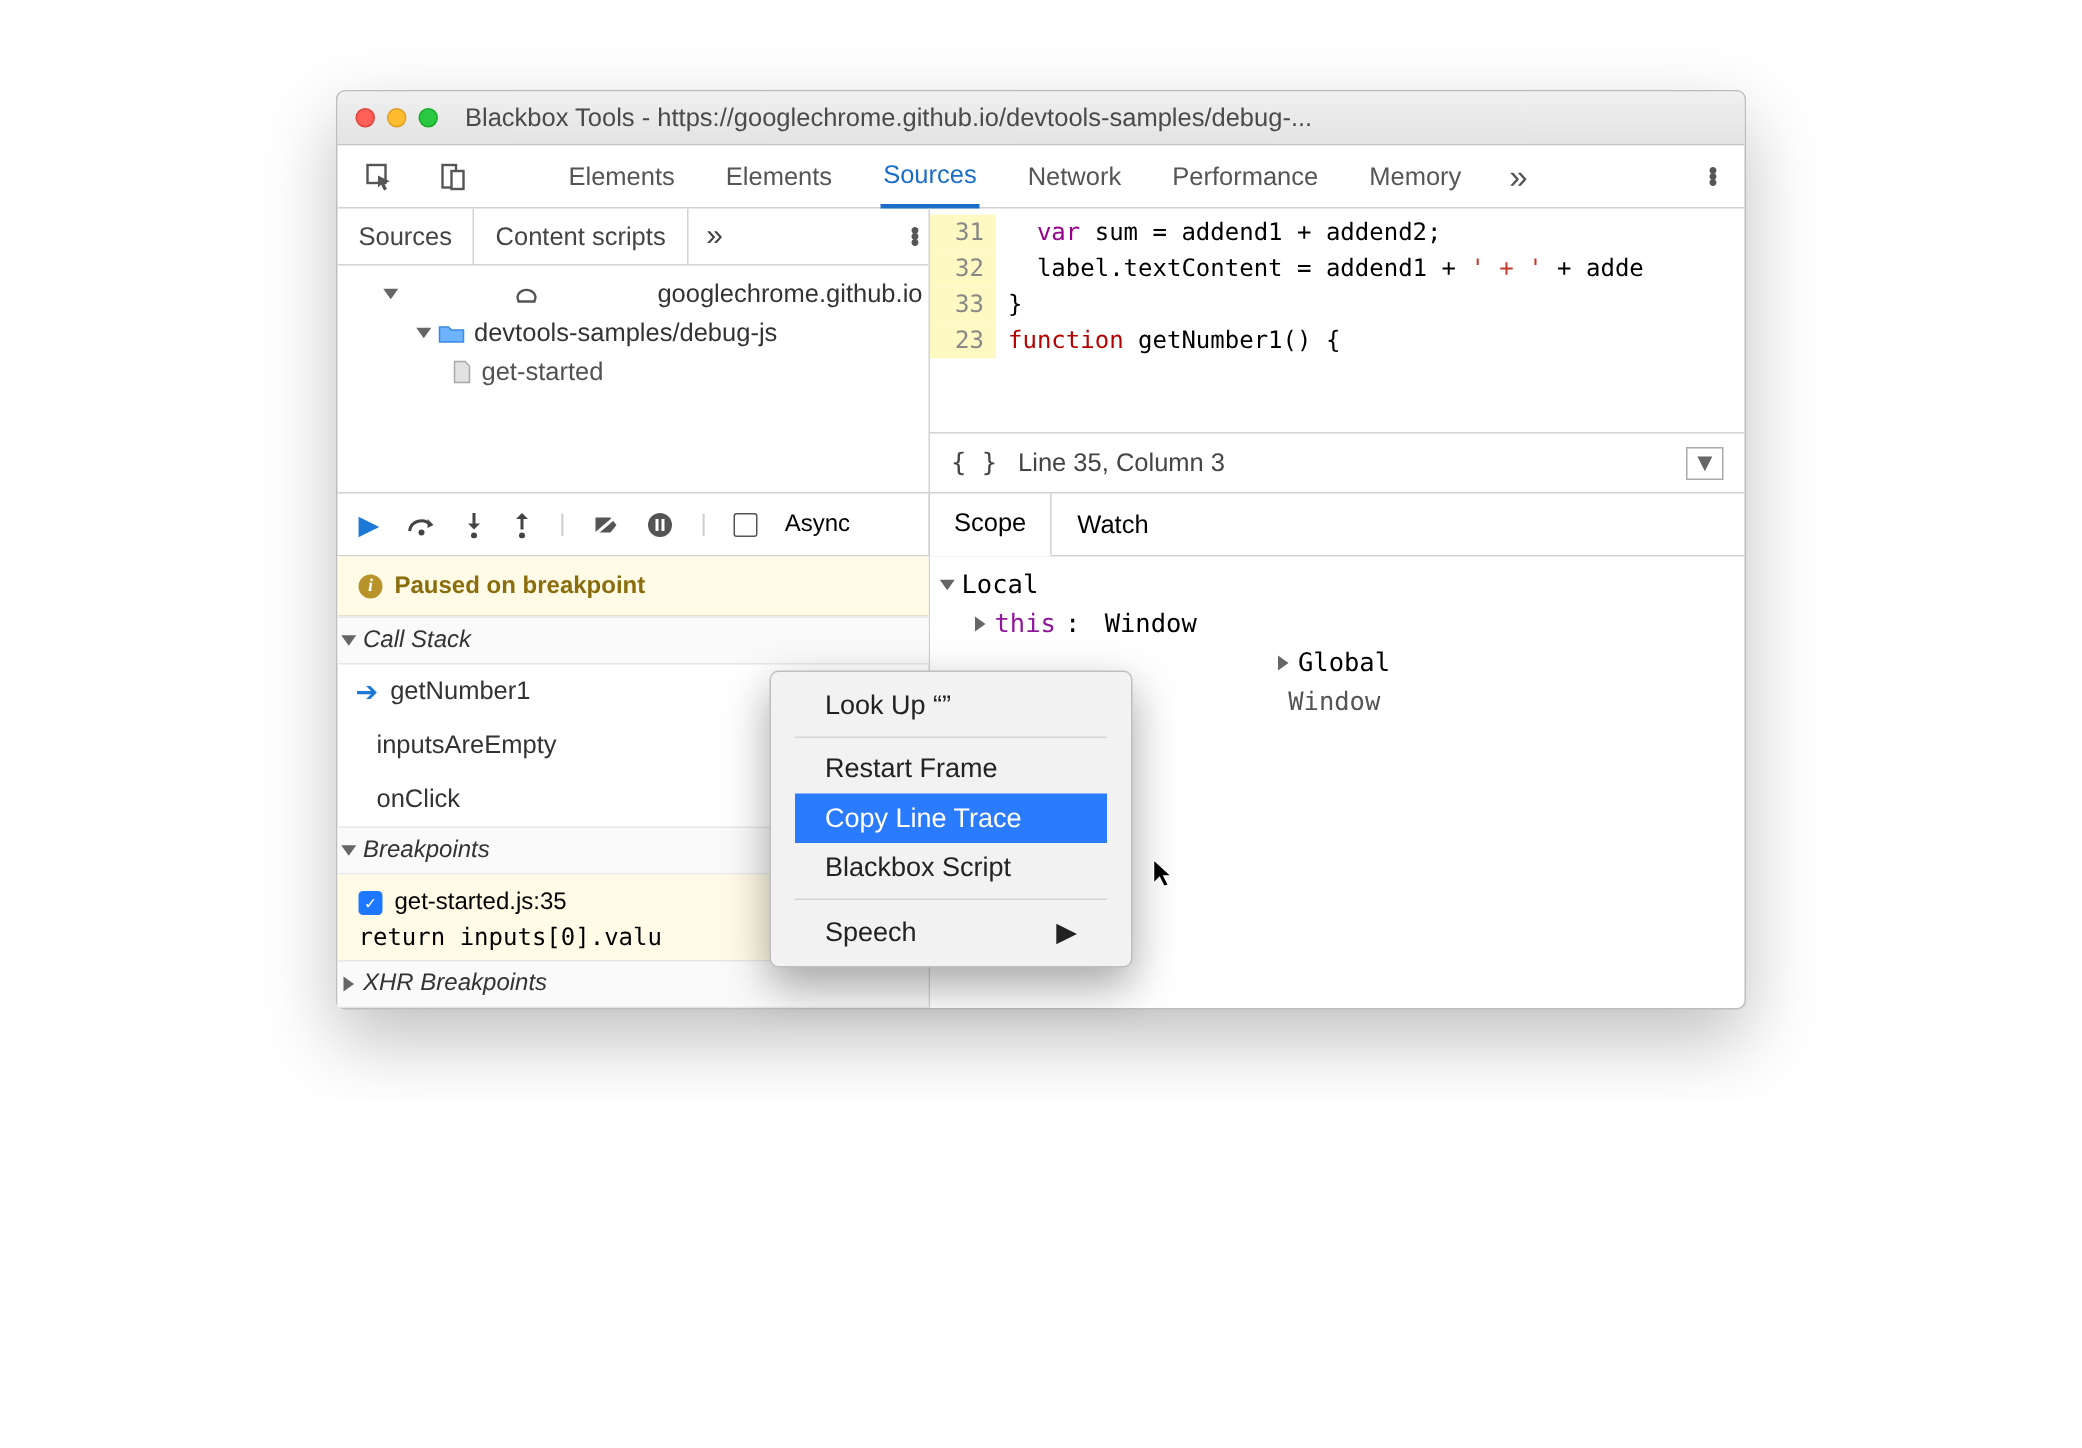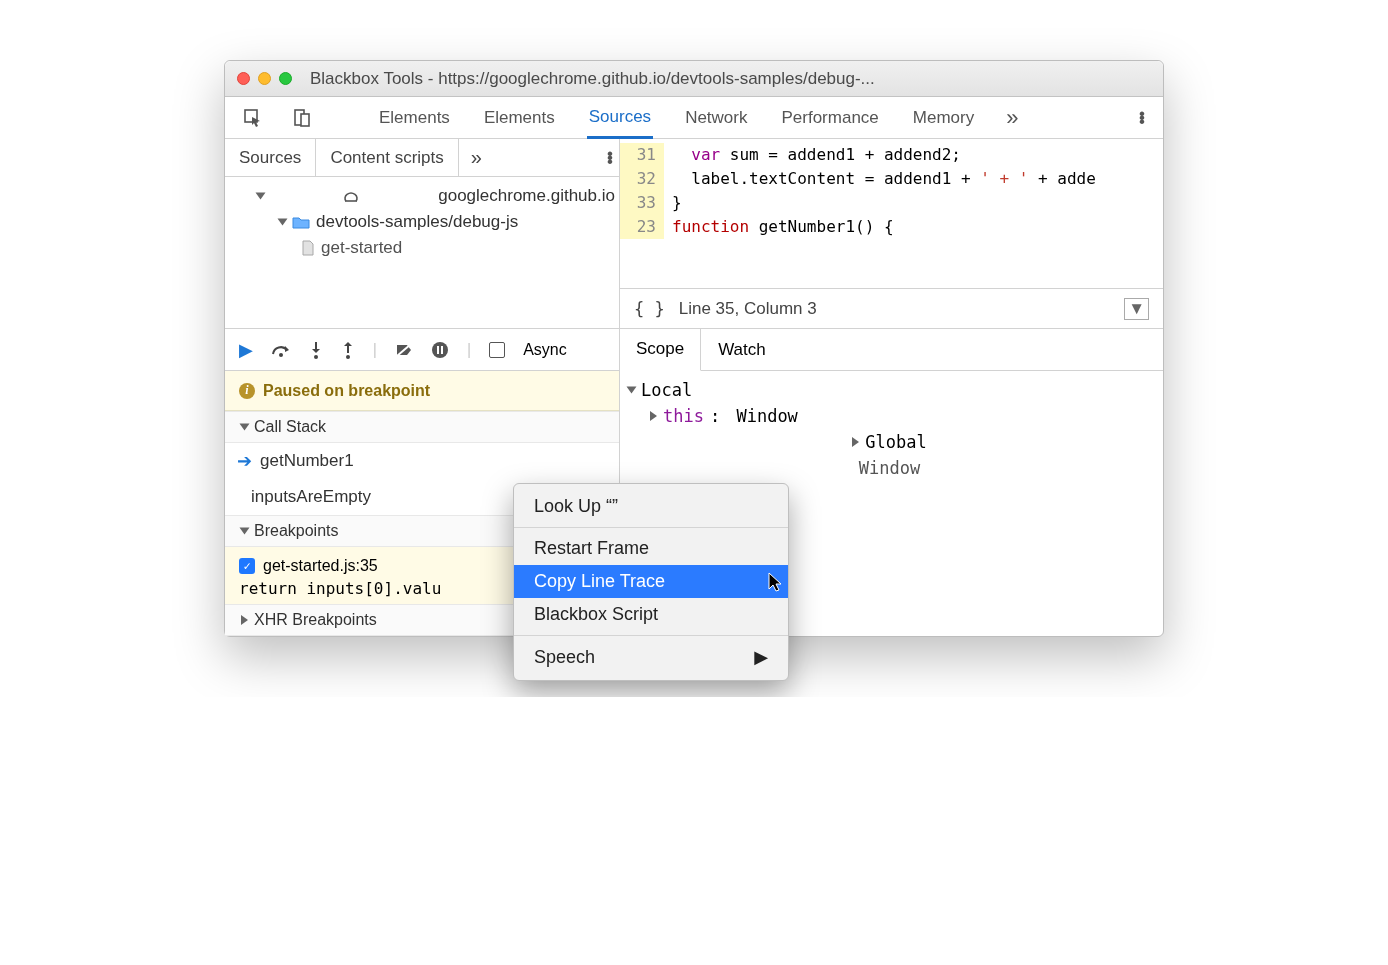--- a/index.html
+++ b/index.html
@@ -65,45 +65,44 @@
 .code { flex:1; padding: 4px 0 0 0; font-family: Menlo, monospace; font-size:16px; line-height:24px; overflow:hidden; white-space: pre; }
 .gut { display:inline-block; width:44px; text-align:right; color:#888; background:#fef9c3; padding-right:8px; margin-right:8px; }
 .kw { color:#97008a; }
 .fn { color:#b40000; }
 .str { color:#c0392b; }
 .status { display:flex; align-items:center; height:40px; border-top:1px solid #d2d2d2; padding:0 14px; font-size:17px; color:#444; gap:14px; }
 .lower { display:flex; }
 .dbg-col { width:395px; display:flex; flex-direction:column; border-right:1px solid #d2d2d2; position:relative;}
 .dbg-tool { display:flex; align-items:center; gap:18px; height:42px; border-bottom:1px solid #d2d2d2; padding:0 14px; font-size:16px;}
 .paused { display:flex; align-items:center; gap:8px; padding:0 14px; height:40px; background:#fffbe6; color:#8a6d0c; font-weight:700; font-size:16px; border-bottom:1px solid #e5e1c3; }
-.section-h { display:flex; align-items:center; gap:6px; padding:0 16px; height:32px; border-top:1px solid #e8e8e8; border-bottom:1px solid #e8e8e8; background:#fafafa; font-size:16px; color:#333; }
+.section-h { display:flex; align-items:center; gap:6px; padding:0 4px; height:32px; border-top:1px solid #e8e8e8; border-bottom:1px solid #e8e8e8; background:#fafafa; font-size:16px; color:#333;font-style:italic; }
 .stack-item { display:flex; align-items:center; gap:8px; height:36px; padding:0 14px 0 26px; font-size:17px; color:#333; }
 .arrow-cur { color:#1e78d6; font-size:18px; margin-left:-14px; margin-right:0;}
 .bp-item { padding:6px 14px; background:#fffbe6; font-size:16px; font-family:Menlo,monospace; }
 .bp-head { display:flex; align-items:center; gap:8px; padding:4px 0; }
 .chk { width:16px; height:16px; background:#1e78ff; border-radius:3px; display:inline-flex; align-items:center; justify-content:center; color:#fff; font-size:12px; }
 .scope-col { flex:1; display:flex; flex-direction:column; }
 .scope-tabs { display:flex; align-items:center; height:42px; border-bottom:1px solid #d2d2d2; font-size:17px; margin-left:-1px;}
 .scope-tab { padding:0 16px; height:42px; display:flex; align-items:center; border:1px solid transparent; }
 .scope-tab.active { border:1px solid #d2d2d2; border-bottom-color:#fff; border-top:none; }
 .scope-body { padding:6px 12px 0 8px; font-size:17px; font-family:Menlo,monospace; }
 .scope-row { display:flex; align-items:center; gap:6px; padding:3px 0; }
 .purple { color:#8e1a9b; }
 .ctx-menu {
   position:absolute;
   left:288px; top:4px;
-  width:276px;
+  width:242px;
   background:#f2f2f2;
   border:1px solid #bfbfbf;
   border-radius:6px;
   box-shadow: 0 12px 30px rgba(0,0,0,0.35);
-  padding:6px 0;
+  padding:6px 16px;
   font-size:18px; color:#222;
   z-index:10;
-  margin-top:36px;
 }
 .ctx-item { padding:6px 20px; display:flex; justify-content:space-between; align-items:center; }
 .ctx-item.sel { background:#2b7bff; color:#fff; }
 .ctx-sep { height:1px; background:#d4d4d4; margin:4px 0; }
 .cursor { position:absolute; left:542px; top:128px; font-size:20px; color:#000; z-index:11;}
 .chevrons { letter-spacing:-3px; }
 .square { width:16px; height:16px; border:1.5px solid #555; border-radius:2px; }
 .vdots { display:inline-block; line-height:4px; letter-spacing:0; }
 </style>
 </head>
@@ -244,20 +243,23 @@
       </div>
 
       <div style="position:relative;">
         <div class="stack-item">
           <span class="arrow-cur">➔</span>
           <span>getNumber1</span>
         </div>
         <div class="stack-item">
           <span>inputsAreEmpty</span>
         </div>
+        <div class="stack-item">
+          <span>onClick</span>
+        </div>
         <div class="section-h">
           <span class="tri"></span>
           <span>Breakpoints</span>
         </div>
         <div class="bp-item">
           <div class="bp-head">
             <span class="chk">✓</span>
             <span style="font-family:-apple-system,Arial;">get-started.js:35</span>
           </div>
           <div>return inputs[0].valu</div>

